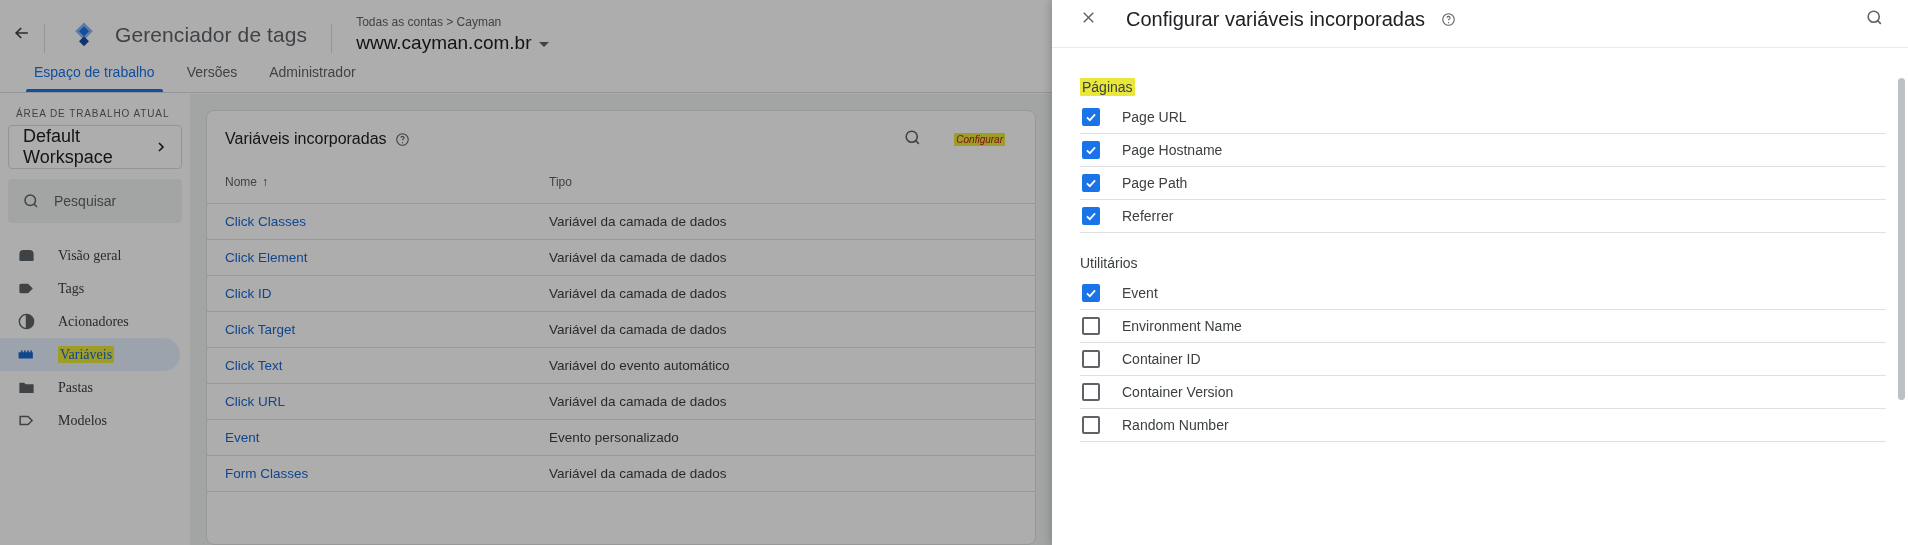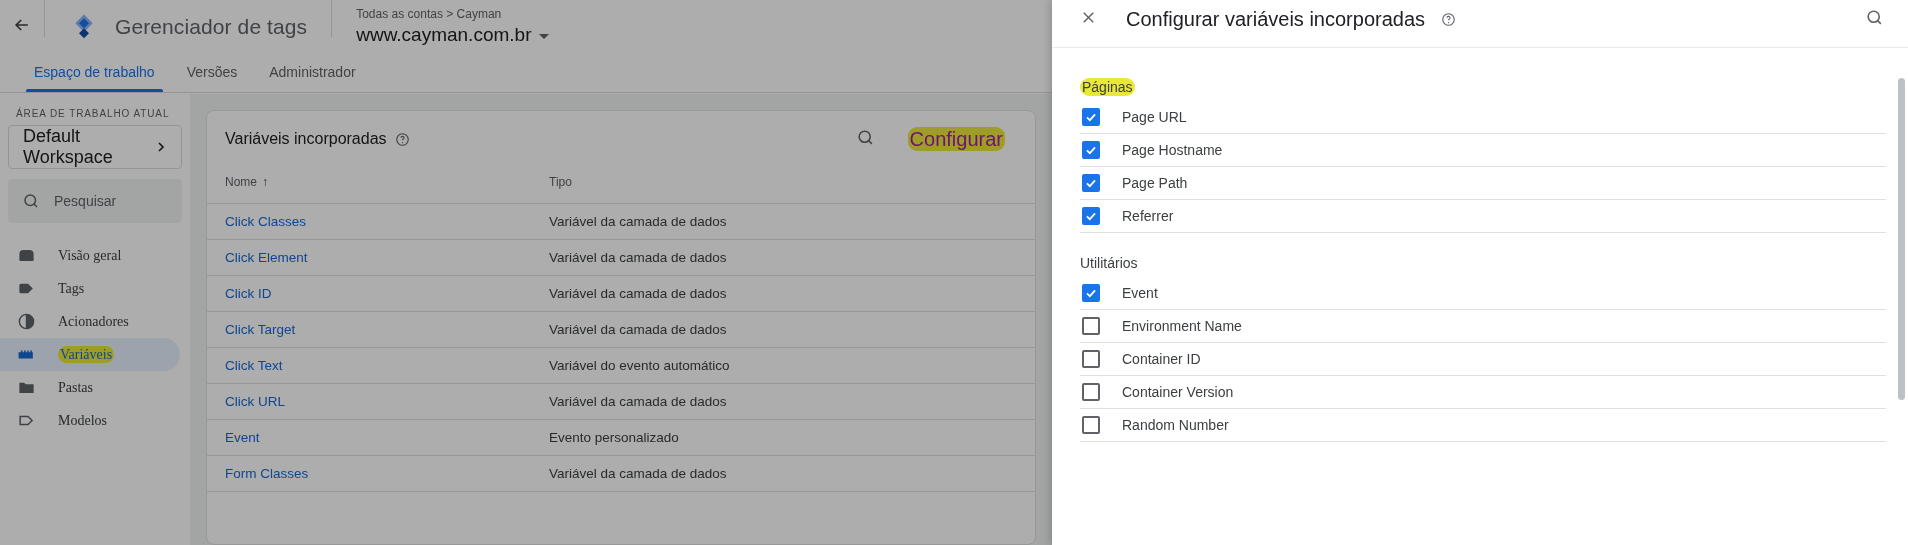--- a/index.html
+++ b/index.html
@@ -16,24 +16,24 @@
   .dim-layer {
     position: absolute; left: 0; top: 0;
     width: 1052px; height: 545px;
     background: rgba(0,0,0,0.32);
     pointer-events: none;
     z-index: 40;
   }
 
   
   .appbar {
-    position: absolute; left: 0; top: 0;
+    position: absolute; left: 0; top: 8px;
     width: 1752px; height: 53px;
     background: #ffffff;
-    display: flex; align-items: flex-start;
+    display: flex; align-items: flex-end;
   }
   .back-btn {
     width: 44px; height: 53px;
     display: flex; align-items: center; justify-content: center;
     color: #3c4043;
   }
   .back-btn svg { width: 20px; height: 20px; }
   .appbar-sep {
     width: 1px; height: 37px; background: #dadce0; margin: 0 0 0 0;
   }
@@ -132,21 +132,21 @@
   .nav-item .nav-ico { width: 20px; height: 20px; display:flex; align-items:center; justify-content:center; color:#5f6368;}
   .nav-item .nav-ico svg { width: 19px; height: 19px; }
   .nav-label { font-size: 14px; color: #3c4043; }
   .nav-item.selected {
     background: #e8f0fe;
     border-radius: 0 18px 18px 0;
     margin-right: 10px;
   }
   .nav-item.selected .nav-ico { color: #1967d2; }
   .nav-item.selected .nav-label { color: #1967d2; font-weight: 500; }
-  .hl { background: #e9e83a; padding: 1px 2px; border-radius: 9px; }
+  .hl { background: #e9e83a; padding: 1px 2px; border-radius: 1px; }
 
   
   .content {
     position: absolute; left: 190px; top: 94px;
     width: 862px; height: 451px;
     background: #f1f3f4;
     padding: 16px 16px 0 16px;
   }
   .card {
     background: #ffffff;
@@ -168,21 +168,21 @@
     display:flex; align-items:center; justify-content:center;
     color:#5f6368;
   }
   .icon-btn svg { width: 19px; height: 19px; }
   .configurar-btn {
     height: 30px; padding: 0 12px;
     display:flex; align-items:center;
     border-radius: 4px;
     margin-left: 4px; margin-right: 2px;
   }
-  .configurar-label { font-size: 20px; color: #a21caf; font-weight: 500; }
+  .configurar-label { font-size: 10px; color: #b91c1c; font-weight: 500; font-style: italic; }
 
   table.vars { width: 100%; border-collapse: collapse; table-layout: fixed; }
   table.vars th {
     text-align: left; font-size: 12px; font-weight: 400; color: #5f6368;
     padding: 8px 0 14px 18px; border-bottom: 1px solid #e0e0e0;
   }
   table.vars th.c2 { padding-left: 22px; }
   table.vars th .sortarrow { font-size: 12px; margin-left: 5px; color:#3c4043;}
   table.vars td {
     font-size: 13.5px; color: #3c4039;

